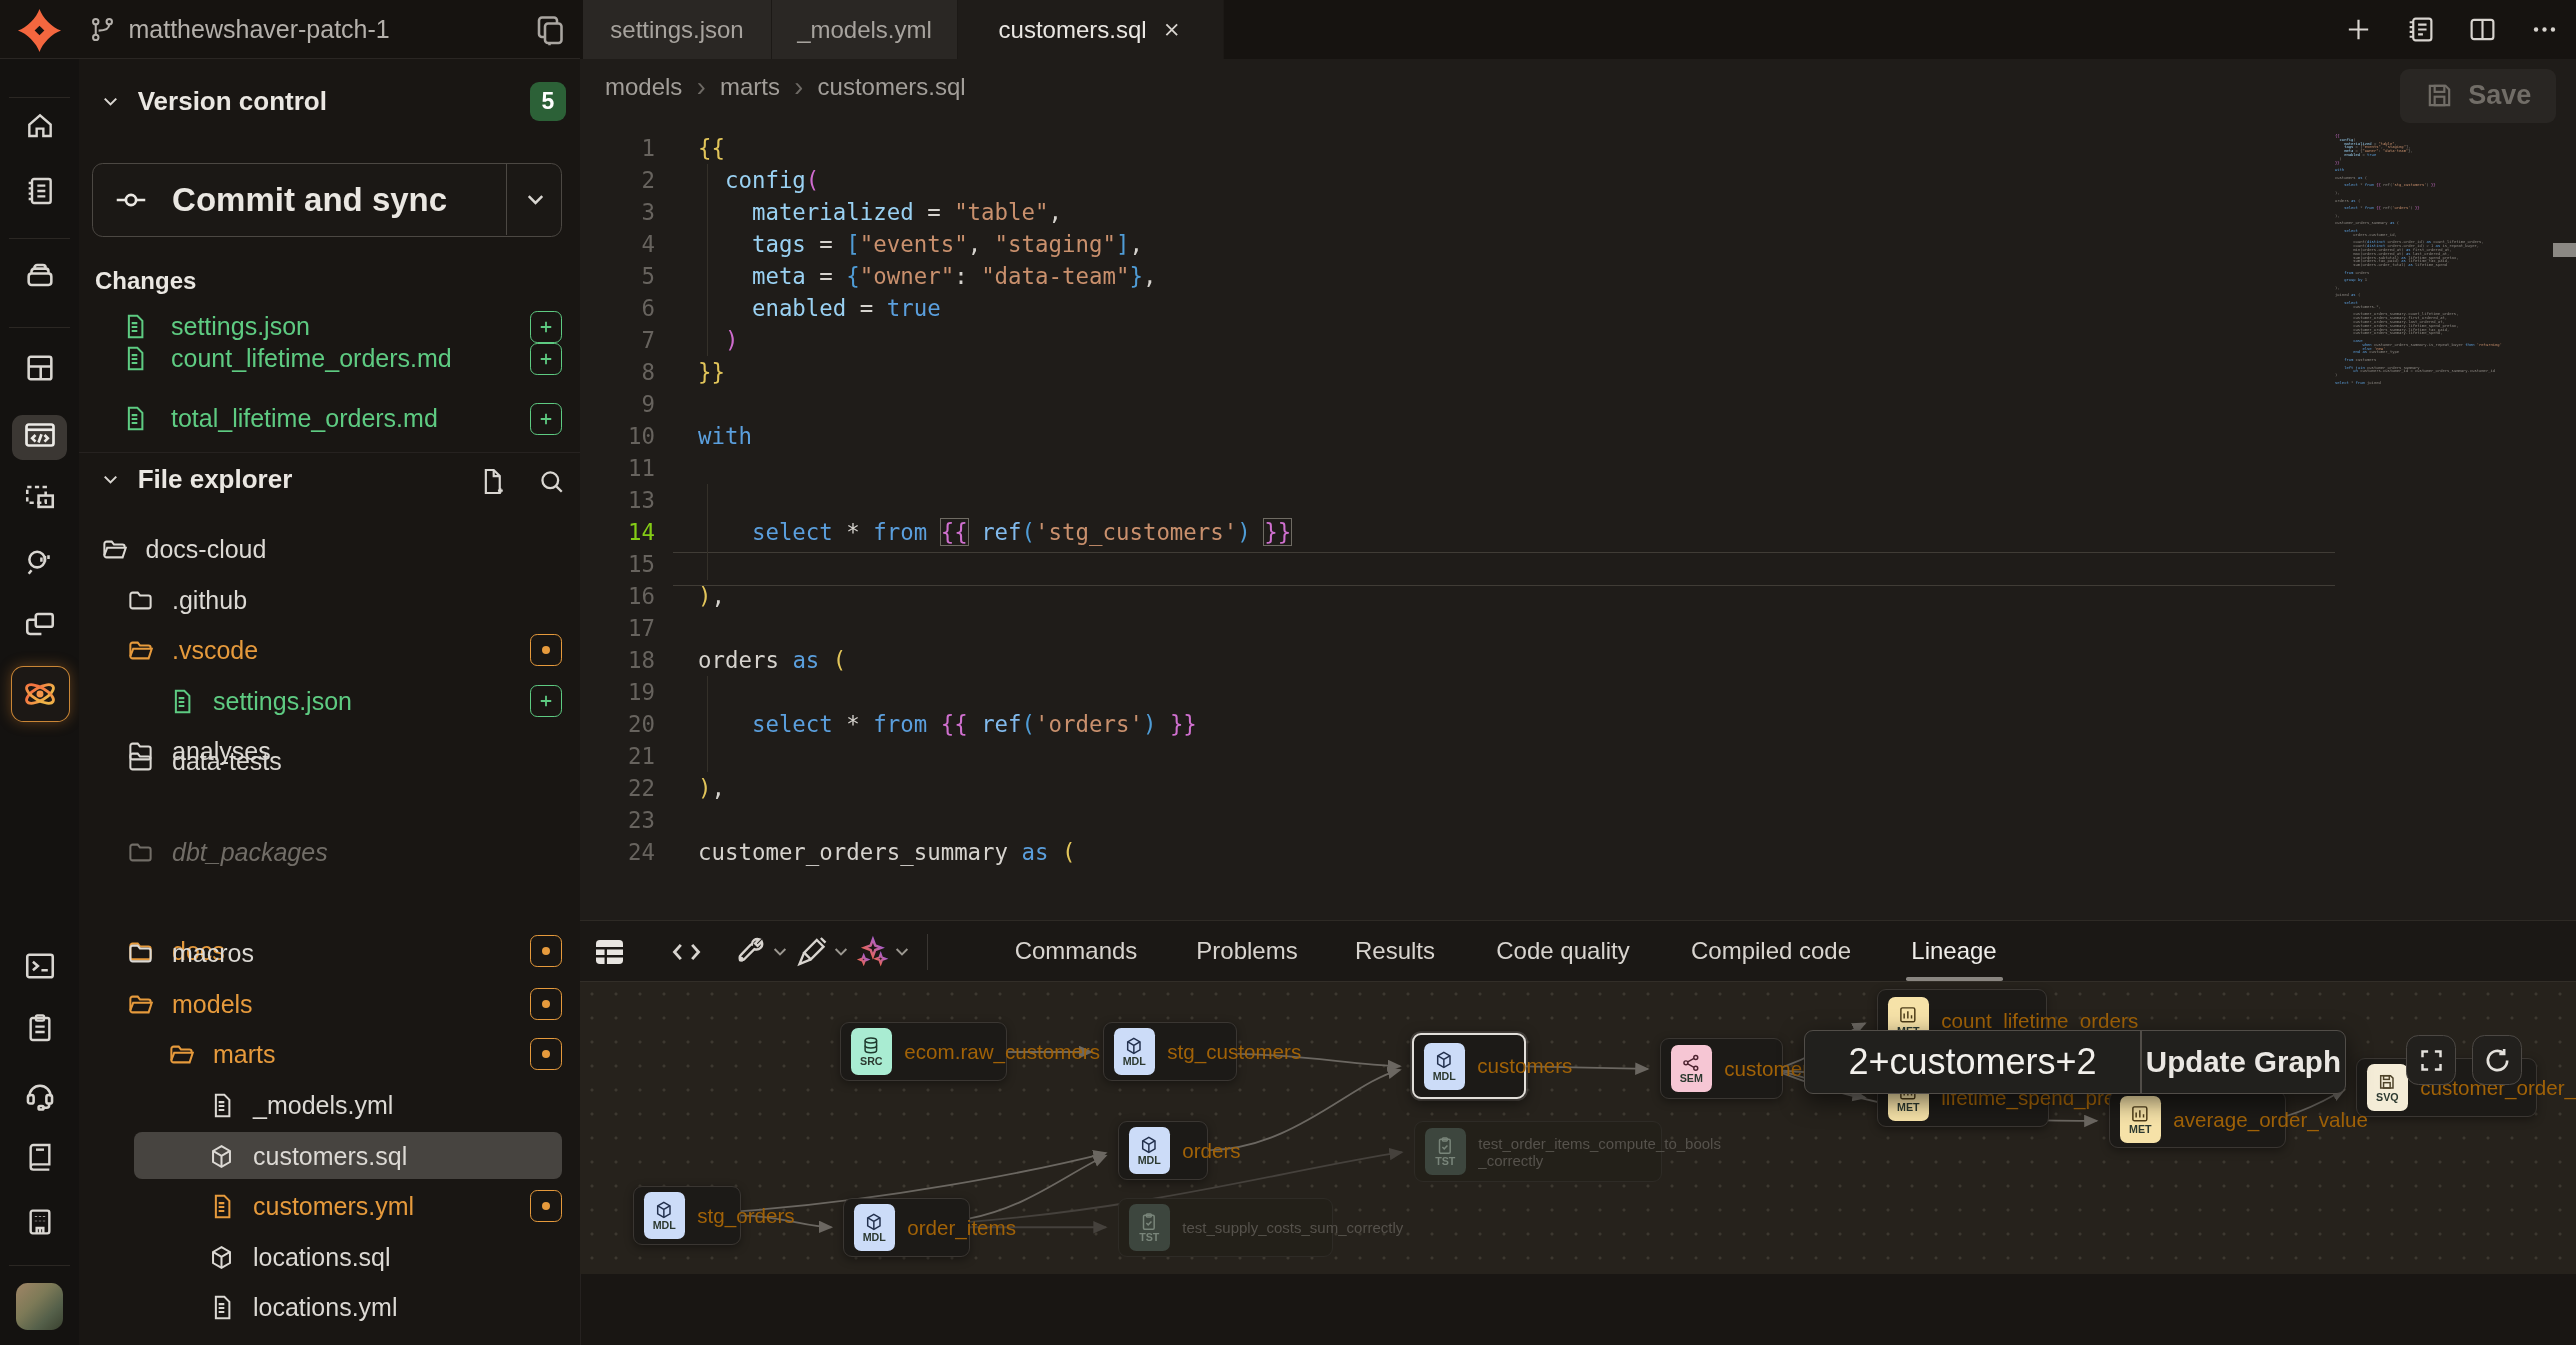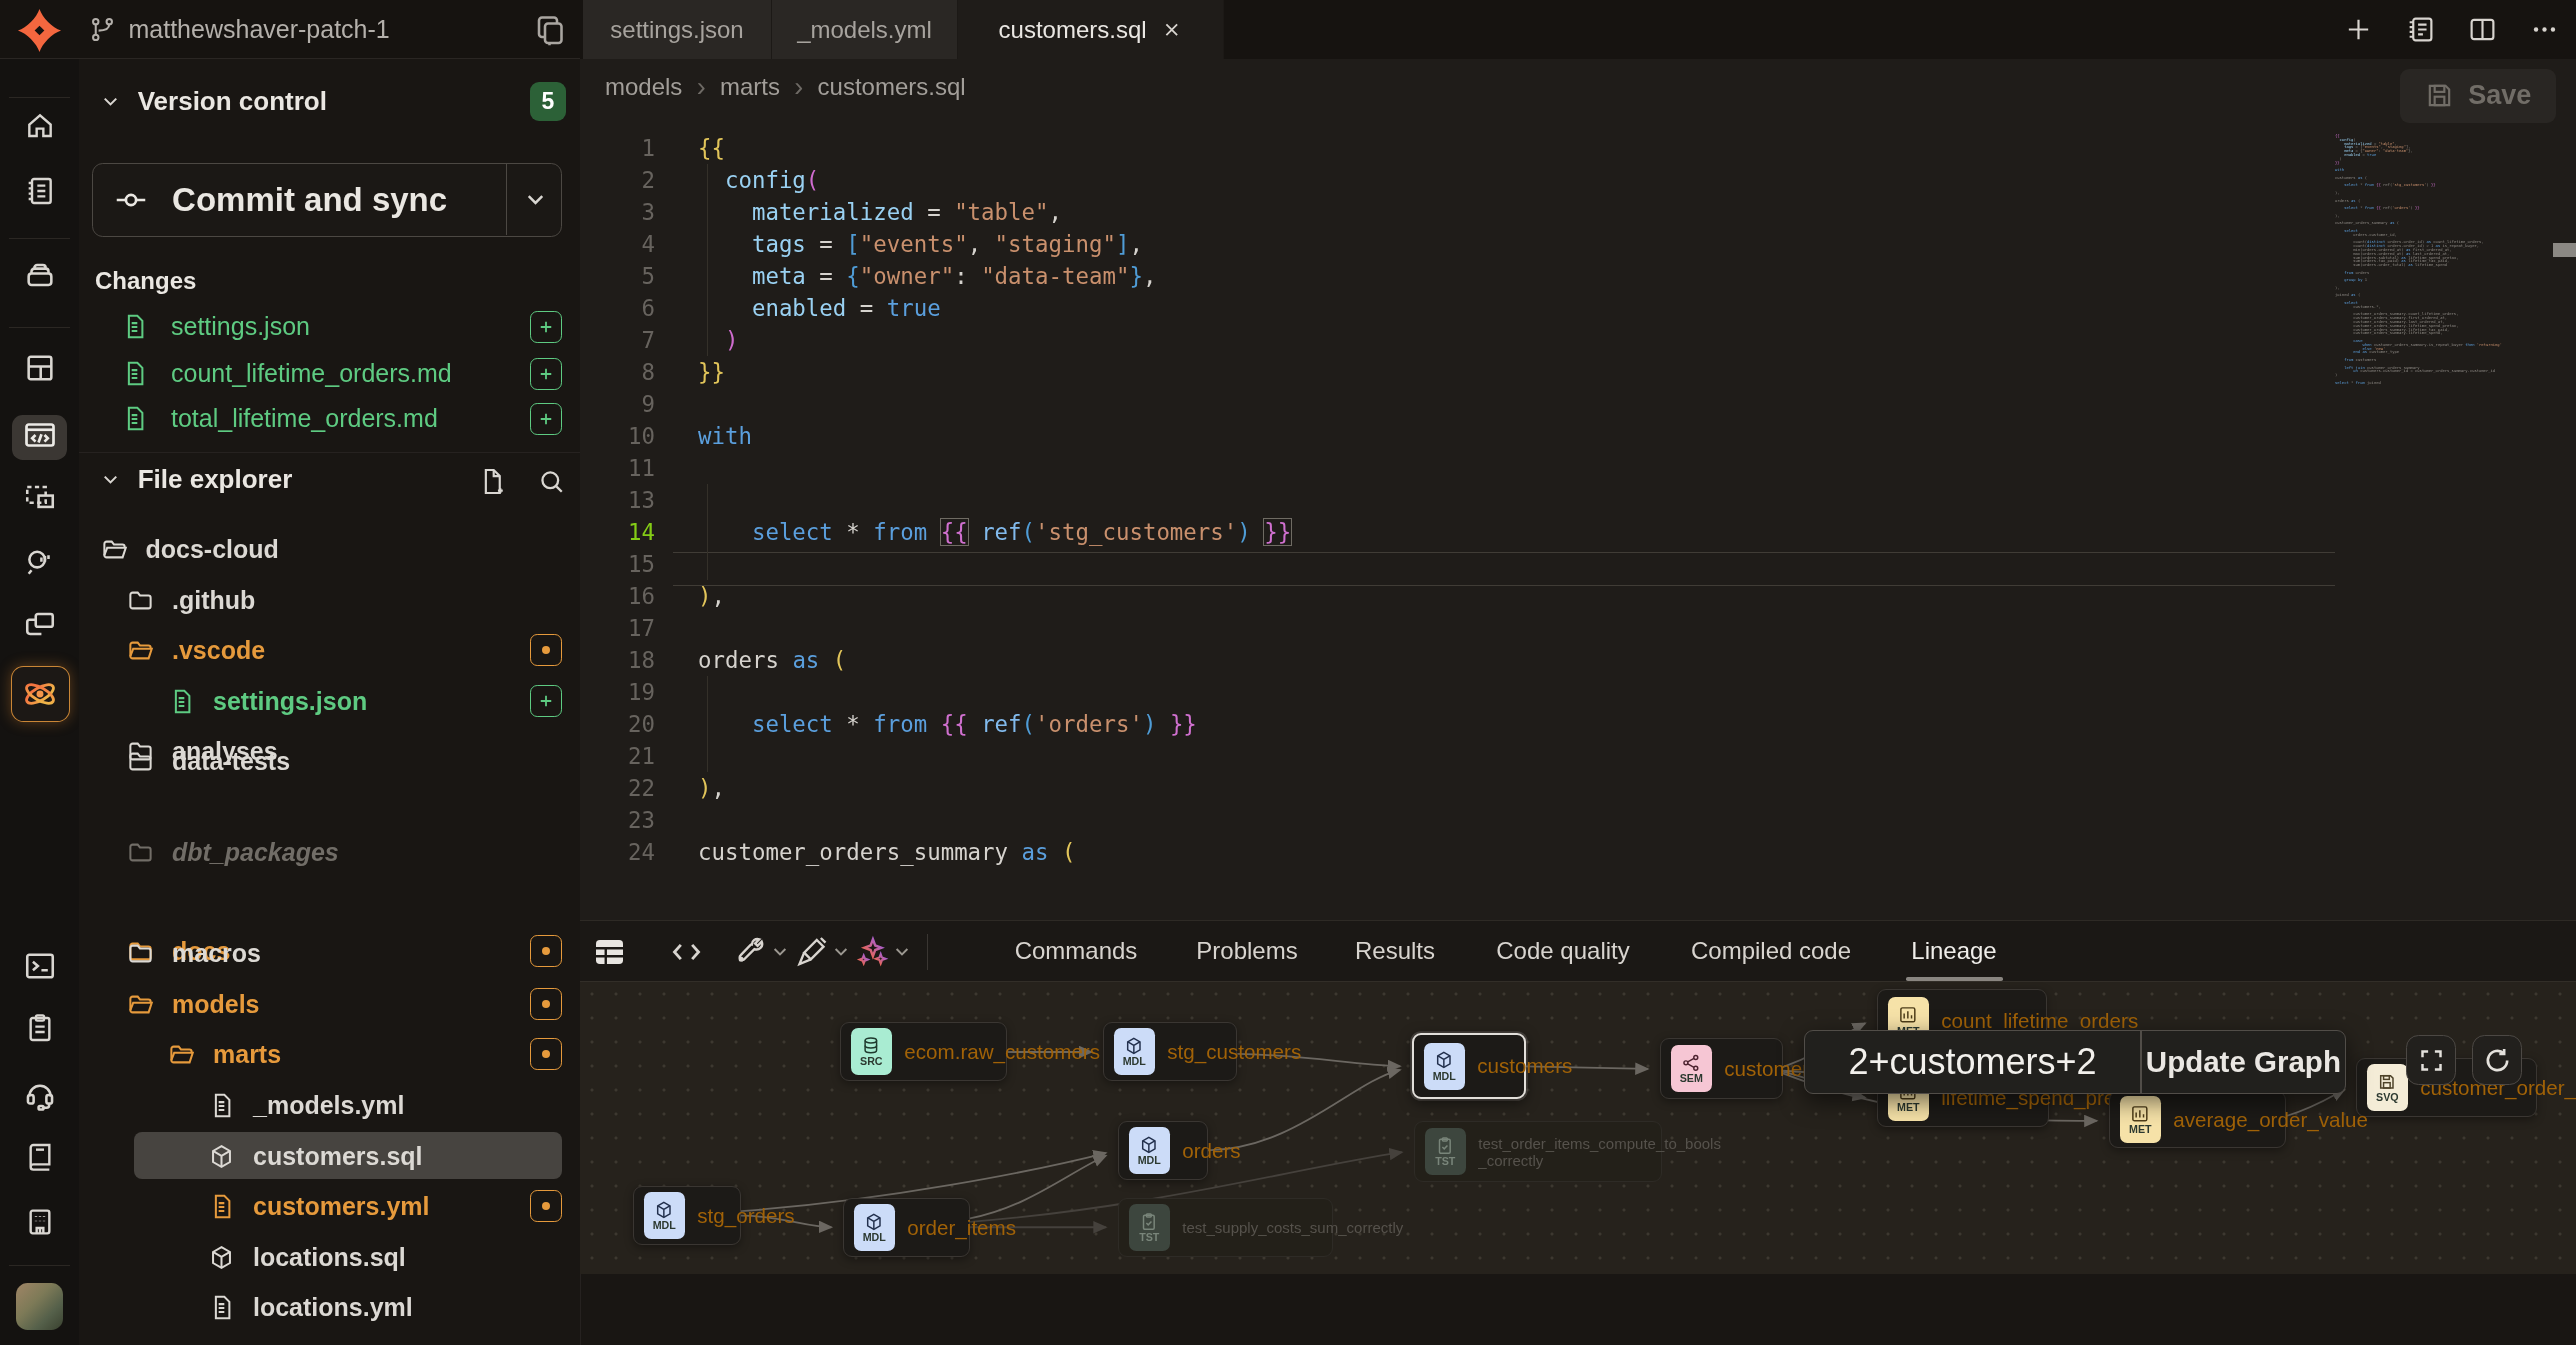--- a/index.html
+++ b/index.html
@@ -45,21 +45,21 @@
             display:flex;align-items:center;justify-content:center;}
   .plus-badge{border:1.8px solid #5ecb82;color:#5ecb82;}
   .dot-badge{border:1.8px solid #e69a3c;}
   .dot-badge i{width:8px;height:8px;border-radius:50%;background:#e69a3c;}
   #sec-div{left:0;top:393px;width:501px;height:0.9px;background:#262220;}
   #fe-actions{left:394px;top:403px;display:flex;gap:21.5px;}
   .fe-act{width:38px;height:38px;display:flex;align-items:center;justify-content:center;cursor:pointer;}
   
   .trow{left:0;width:501px;height:50px;display:flex;align-items:center;cursor:pointer;font-size:25px;}
   .trow .ic{flex:0 0 auto;display:flex;}
-  .trow .nm{margin-left:18px;white-space:nowrap;font-weight:bold;}
+  .trow .nm{margin-left:18px;white-space:nowrap;}
   .trow.c-default{color:#dcd9d4;}
   .trow.c-orange{color:#e69a3c;}
   .trow.c-green{color:#5ecb82;}
   .trow.c-muted{color:#716d67;font-style:italic;}
   #tree-sel{left:55px;width:428px;height:47px;background:#474440;border-radius:8px;}
   
   #editor{left:580px;top:59px;width:1996px;height:861px;background:#1f1c19;overflow:hidden;}
   #breadcrumb{left:25px;top:12.5px;display:flex;align-items:center;gap:14.3px;font-size:24px;color:#a29e99;}
   #breadcrumb .sep{color:#6e6a65;font-size:27px;}
   #save-btn{right:19.7px;top:9.8px;height:54px;padding:0 25px;background:#292623;border-radius:9px;
@@ -334,21 +334,21 @@
           <path d="M7 2.5h7.5L19 7v14.5H7z"></path>
           <path d="M9.5 9h5M9.5 12.5h5M9.5 16h5"></path>
         </svg>
       <span class="nm">settings.json</span>
       <span class="plus-badge">
           <svg width="18" height="18" viewBox="0 0 24 24" stroke="currentColor" stroke-width="2.4">
             <path d="M12 5v14M5 12h14"></path>
           </svg>
         </span>
     </div>
-    <div class="abs chg-row" style="top:291px">
+    <div class="abs chg-row" style="top:276px">
       <svg class="ic" width="27" height="27" viewBox="0 0 24 24" fill="none" stroke="currentColor" stroke-width="1.8">
           <path d="M7 2.5h7.5L19 7v14.5H7z"></path>
           <path d="M9.5 9h5M9.5 12.5h5M9.5 16h5"></path>
         </svg>
       <span class="nm">count_lifetime_orders.md</span>
       <span class="plus-badge">
           <svg width="18" height="18" viewBox="0 0 24 24" stroke="currentColor" stroke-width="2.4">
             <path d="M12 5v14M5 12h14"></path>
           </svg>
         </span>

